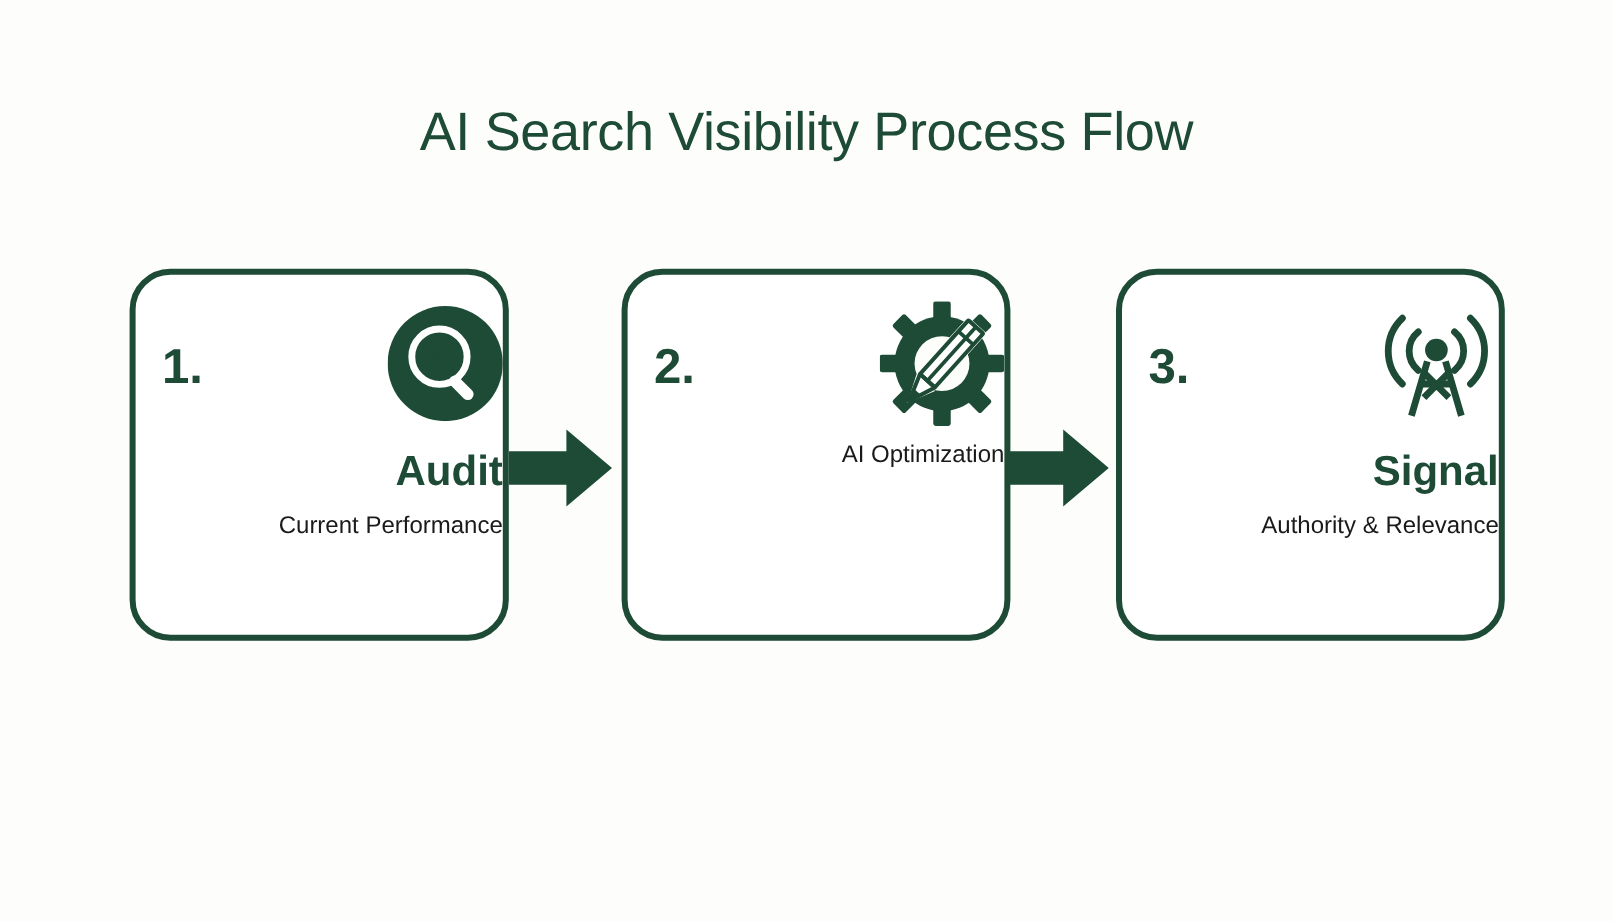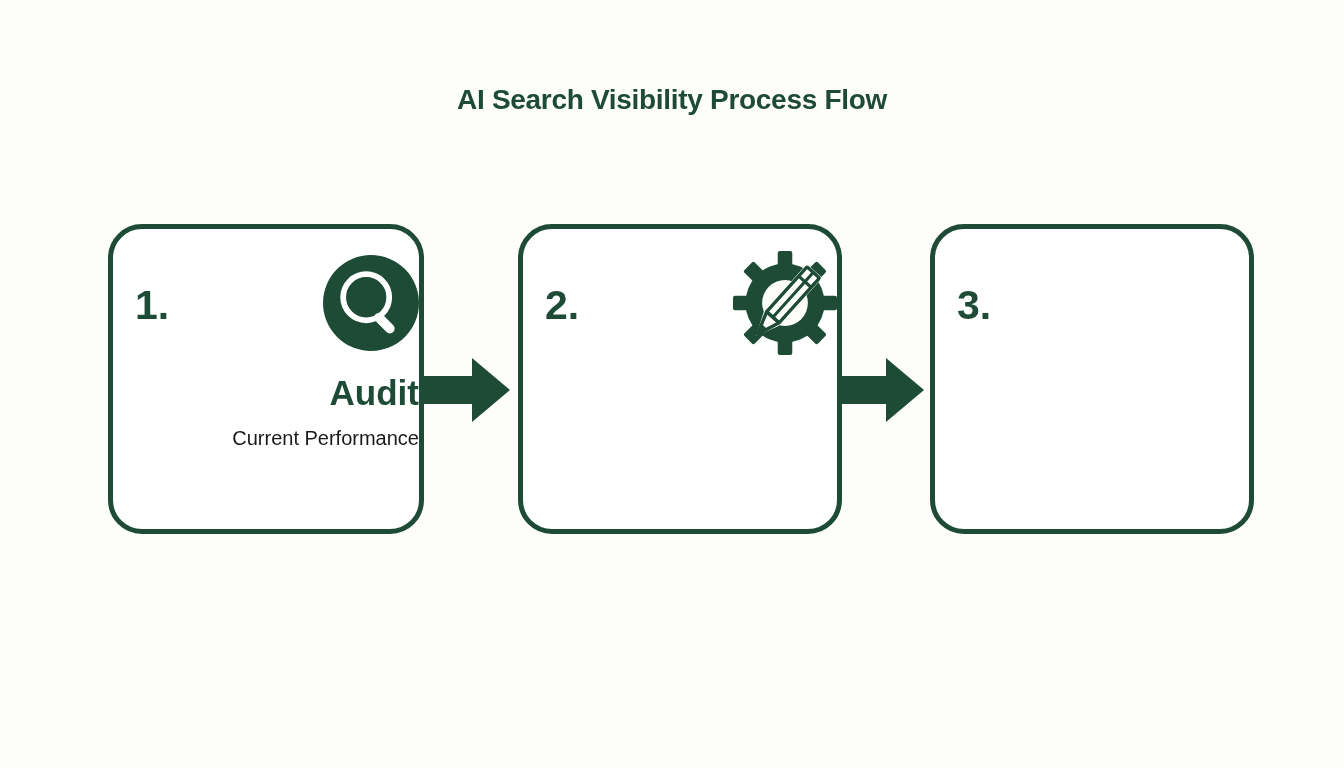--- a/index.html
+++ b/index.html
@@ -23,22 +23,22 @@
     height: 768px;
   }
 
   
   .title {
     position: absolute;
     top: 84px;
     left: 0;
     width: 1344px;
     text-align: center;
-    font-size: 28px;
-    font-weight: bold;
+    font-size: 45px;
+    font-weight: normal;
     letter-spacing: -0.3px;
     color: #1d4b36;
     white-space: nowrap;
   }
 
   
   .flow {
     position: absolute;
     top: 224px;
     left: 108px;
@@ -198,26 +198,50 @@
             <g transform="rotate(42 50 50)">
               <rect x="42.5" y="10" width="16" height="58" rx="1" fill="none" stroke="#1d4b36" stroke-width="3.2"></rect>
               <line x1="50.5" y1="10" x2="50.5" y2="68" stroke="#1d4b36" stroke-width="3"></line>
               <polygon points="42.5,68 58.5,68 50.5,90" fill="none" stroke="#1d4b36" stroke-width="3.2" stroke-linejoin="round"></polygon>
               <polygon points="47,80 54,80 50.5,90" fill="#1d4b36"></polygon>
               <line x1="42.5" y1="22" x2="58.5" y2="22" stroke="#1d4b36" stroke-width="3"></line>
             </g>
           </svg>
         </div>
         <div class="card-sub">
+          <span class="sub-line">AI Optimization</span>
         </div>
       </div>
     </div>
 
     <svg class="arrow arrow-2" viewBox="0 0 86 72">
       <path d="M0 22 H48 V4 L86 36 L48 68 V50 H0 Z" fill="#1d4b36"></path>
     </svg>
 
     <div class="card card-3">
       <div class="card-num">3.</div>
+      <div class="card-inner">
+        <div class="icon-wrap">
+
+          <svg width="104" height="100" viewBox="0 0 110 104">
+            <g fill="none" stroke="#1d4b36" stroke-width="6" stroke-linecap="round">
+              <path d="M39 24 a22 22 0 0 0 0 34"></path>
+              <path d="M71 24 a22 22 0 0 1 0 34"></path>
+              <path d="M25 12 a40 40 0 0 0 0 58"></path>
+              <path d="M85 12 a40 40 0 0 1 0 58"></path>
+            </g>
+            <circle cx="55" cy="40" r="10" fill="#1d4b36"></circle>
+            <g fill="none" stroke="#1d4b36" stroke-width="6" stroke-linejoin="round">
+              <path d="M47 50 L33 98 M63 50 L77 98"></path>
+              <path d="M41 70 L69 70"></path>
+              <path d="M44 60 L66 82 M66 60 L44 82"></path>
+            </g>
+          </svg>
+        </div>
+        <div class="card-title">Signal</div>
+        <div class="card-sub">
+          <span class="sub-line">Authority &amp; Relevance</span>
+        </div>
+      </div>
     </div>
 
   </div>
 </div>
 
 </body></html>

